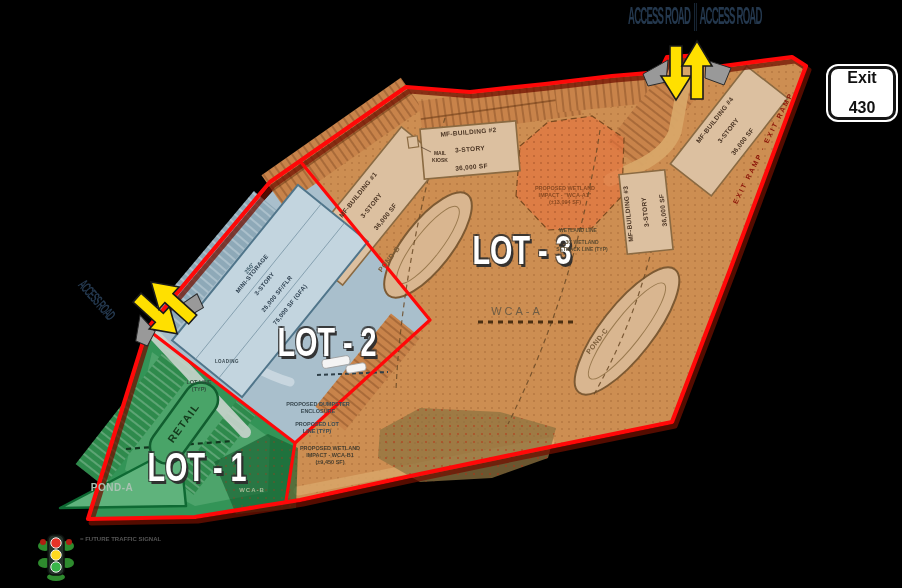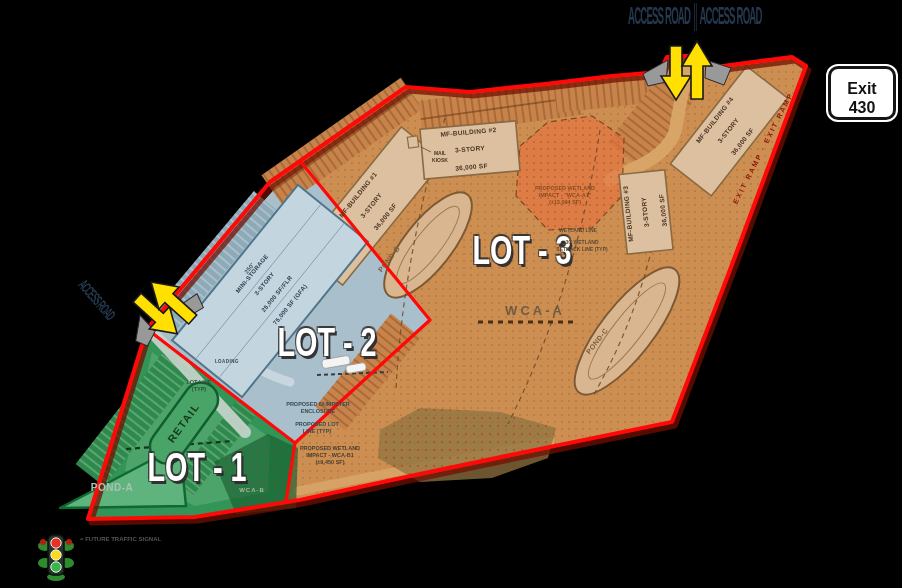--- a/index.html
+++ b/index.html
@@ -10,21 +10,21 @@
        transform:translate(-50%,-50%);}
   .lot-label{position:absolute;color:#fff;font-weight:700;font-size:40px;white-space:nowrap;
        transform:translate(-50%,-50%) scaleX(.72);
        text-shadow:3px 3px 0 rgba(45,45,45,.95),-1.5px -1.5px 0 rgba(45,45,45,.7),
                    1.5px -1.5px 0 rgba(45,45,45,.7),-1.5px 1.5px 0 rgba(45,45,45,.7);}
   .bl{font-weight:700;color:#4a3423;font-size:6.5px;letter-spacing:.3px;line-height:1.35;}
   .bl span{display:block;}
   .squish{position:absolute;color:#24384e;font-weight:700;white-space:nowrap;}
   .exit-sign{position:absolute;left:828px;top:66px;width:62px;height:48px;background:#fff;
        border:3px solid #151515;border-radius:10px;box-shadow:0 0 0 2px #fff;
-       display:flex;flex-direction:column;align-items:center;justify-content:flex-end;
+       display:flex;flex-direction:column;align-items:center;justify-content:space-between;
        font-weight:700;font-size:16px;color:#111;line-height:1.15;}
   .tinylegend{position:absolute;font-size:6px;color:#565656;font-weight:700;white-space:nowrap;}
 </style>
 </head>
 <body>
 
 <div class="stage">
 
 <svg class="base" width="902" height="588" viewBox="0 0 902 588">
   <defs>
@@ -243,21 +243,21 @@
 </div>
 <div class="lbl" style="left:184px;top:423px;font-size:10.5px;font-weight:700;letter-spacing:1.5px;color:#143a1c;transform:translate(-50%,-50%) rotate(-54deg);">RETAIL</div>
 
 <div class="lbl" style="left:440px;top:156px;font-size:5px;font-weight:700;color:#4a3423;">MAIL
 KIOSK</div>
 
 <div class="lbl" style="left:389px;top:259px;font-size:7px;font-weight:700;color:#7a5c38;letter-spacing:.5px;transform:translate(-50%,-50%) rotate(-52deg);">POND-B</div>
 <div class="lbl" style="left:597px;top:341px;font-size:7px;font-weight:700;color:#7a5c38;letter-spacing:.5px;transform:translate(-50%,-50%) rotate(-52deg);">POND-C</div>
 <div class="lbl" style="left:112px;top:487px;font-size:10px;font-weight:700;color:#a9c2b2;letter-spacing:.5px;">POND-A</div>
 
-<div class="lbl" style="left:535px;top:311px;font-size:13px;font-weight:700;color:#6e5c44;letter-spacing:3px;">WCA-A</div>
+<div class="lbl" style="left:517px;top:311px;font-size:11px;font-weight:400;color:#6e5c44;letter-spacing:3px;">WCA-A</div>
 <div class="lbl" style="left:252px;top:491px;font-size:6px;font-weight:700;color:#a3bd97;letter-spacing:1px;">WCA-B</div>
 
 <div class="lbl" style="left:565px;top:196px;font-size:5.5px;font-weight:700;color:#8a4a22;">PROPOSED WETLAND
 IMPACT - "WCA-A1"
 (±13,094 SF)</div>
 <div class="lbl" style="left:330px;top:456px;font-size:5.5px;font-weight:700;color:#453d2e;">PROPOSED WETLAND
 IMPACT - WCA-B1
 (±9,450 SF)</div>
 <div class="lbl" style="left:578px;top:230px;font-size:5px;font-weight:700;color:#5a4a30;">WETLAND LINE</div>
 <div class="lbl" style="left:582px;top:245px;font-size:5px;font-weight:700;color:#5a4a30;">30' WETLAND

